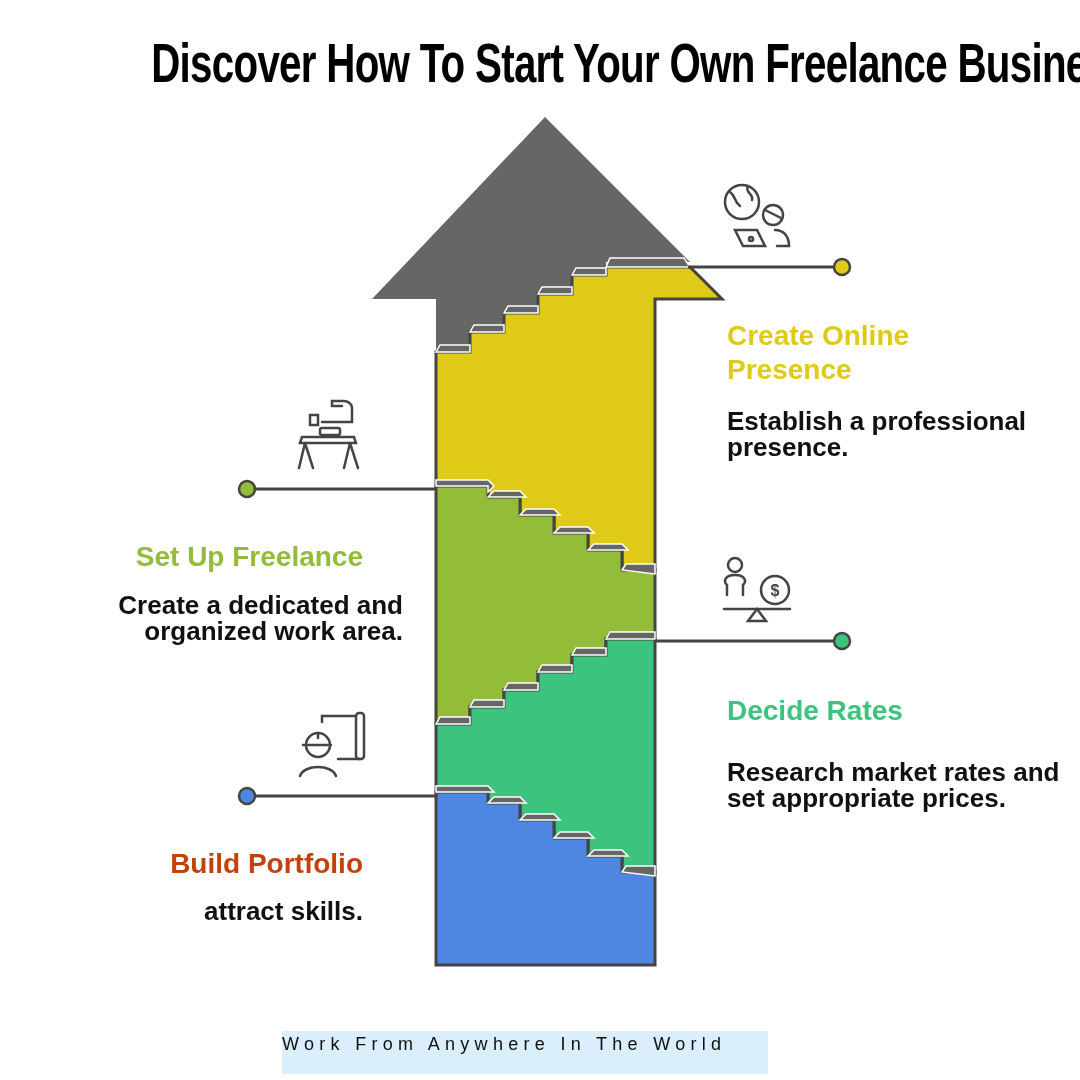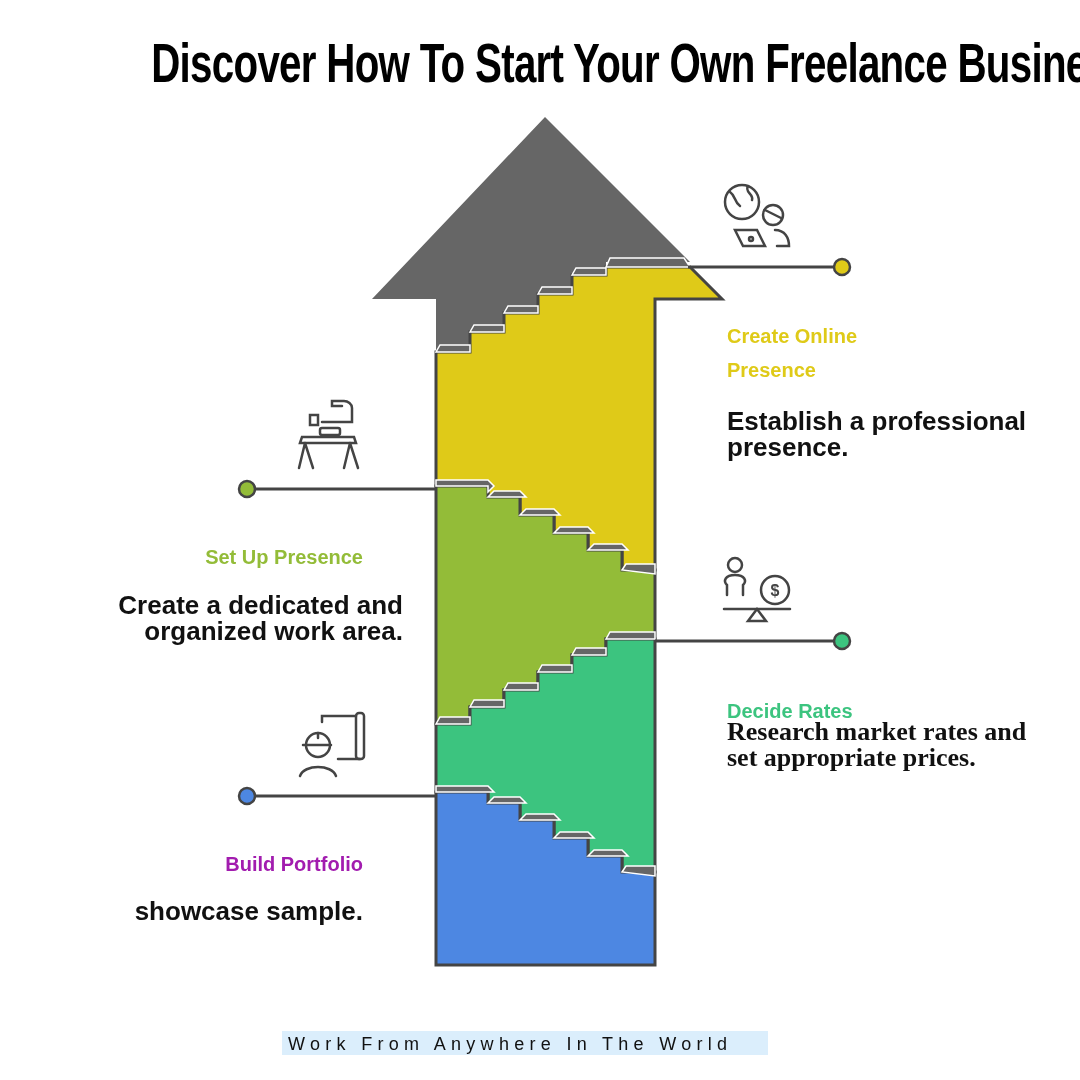--- a/index.html
+++ b/index.html
@@ -1,23 +1,23 @@
 <!DOCTYPE html>
 <html><head>
 <meta charset="utf-8">
 <style>
   html,body{margin:0;padding:0;background:#ffffff;}
   body{width:1080px;height:1080px;position:relative;overflow:hidden;font-family:"Liberation Sans",sans-serif;}
   .title{position:absolute;left:0;top:30px;width:1080px;text-align:center;font-family:"Liberation Sans",sans-serif;font-weight:bold;font-size:56px;color:#000;letter-spacing:-1px;transform:scaleX(0.72);transform-origin:center;white-space:nowrap;}
   svg.diagram{position:absolute;left:0;top:0;}
-  .step-title{position:absolute;font-family:"Liberation Sans",sans-serif;font-weight:bold;font-size:20px;line-height:34px;}
+  .step-title{position:absolute;font-family:"Liberation Sans",sans-serif;font-weight:bold;font-size:28px;line-height:34px;}
   .step-desc{position:absolute;font-family:"Liberation Sans",sans-serif;font-weight:bold;font-size:26px;line-height:26px;color:#111;}
   .right{text-align:left;}
   .left{text-align:right;}
-  .footer{position:absolute;left:282px;top:1031px;width:486px;height:24px;background:#dbeefc;font-family:"Liberation Sans",sans-serif;font-size:18px;letter-spacing:5.3px;line-height:27px;color:#111;padding-left:6px;box-sizing:border-box;white-space:nowrap;}
+  .footer{position:absolute;left:282px;top:1031px;width:486px;height:43px;background:#dbeefc;font-family:"Liberation Sans",sans-serif;font-size:18px;letter-spacing:5.3px;line-height:27px;color:#111;box-sizing:border-box;white-space:nowrap;}
 </style>
 </head>
 <body>
 
 <div class="title">Discover How To Start Your Own Freelance Business</div>
 
 <svg class="diagram" width="1080" height="1080" viewBox="0 0 1080 1080">
 
   <polygon points="545,117 372,299 436,299 436,352 470,352 470,332 504,332 504,313 538,313 538,294 572,294 572,275 606,275 606,262 690,262" fill="#666666"></polygon>
 
@@ -112,30 +112,30 @@
 
 <div class="step-title right" style="left:727px;top:319px;color:#dfca18;">
   <div>Create Online</div>
   <div>Presence</div>
 </div>
 <div class="step-desc right" style="left:727px;top:408px;">
   <div>Establish a professional</div>
   <div>presence.</div>
 </div>
 
-<div class="step-title left" style="right:717px;top:540px;color:#93bc38;">Set Up Presence</div>
+<div class="step-title left" style="right:717px;top:540px;color:#93bc38;">Set Up Freelance</div>
 <div class="step-desc left" style="right:677px;top:592px;margin-left:34px;">
   <div>Create a dedicated and</div>
   <div>organized work area.</div>
 </div>
 
 <div class="step-title right" style="left:727px;top:694px;color:#3cc47f;">Decide Rates</div>
-<div class="step-desc right" style="left:727px;top:719px;font-family:Liberation Serif, serif;">
+<div class="step-desc right" style="left:727px;top:759px;">
   <div>Research market rates and</div>
   <div>set appropriate prices.</div>
 </div>
 
-<div class="step-title left" style="right:717px;top:847px;color:#a21caf;">Build Portfolio</div>
+<div class="step-title left" style="right:717px;top:847px;color:#c2410c;">Build Portfolio</div>
 <div class="step-desc left" style="right:717px;top:898px;">
-  <div>showcase sample.</div>
+  <div>attract skills.</div>
 </div>
 
 <div class="footer">Work From Anywhere In The World</div>
 
 </body></html>

